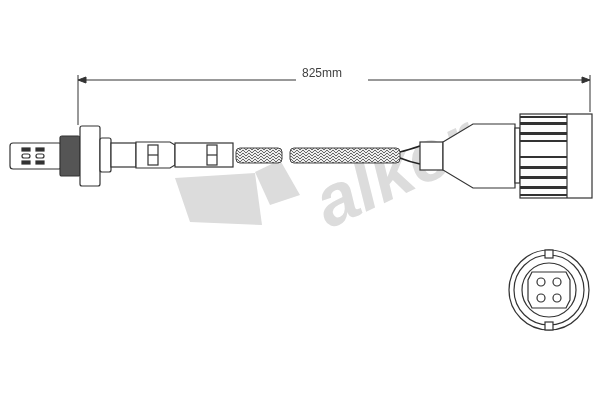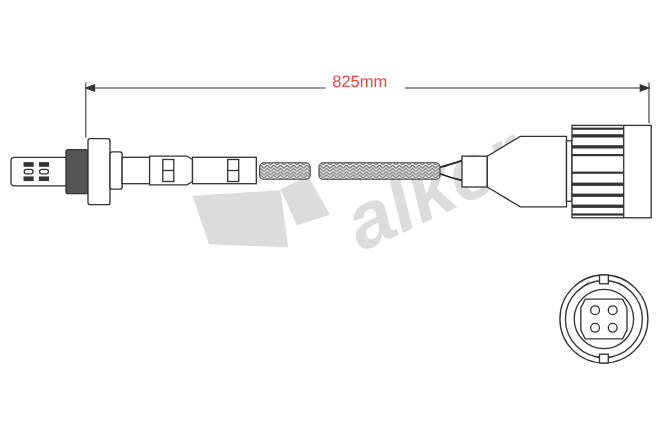--- a/index.html
+++ b/index.html
@@ -1,18 +1,18 @@
 <!DOCTYPE html>
 <html><head>
 <meta charset="utf-8">
 <style>
   html,body{margin:0;padding:0;background:#fff;}
   body{width:600px;height:400px;position:relative;overflow:hidden;font-family:"Liberation Sans",sans-serif;}
   #stage{position:absolute;left:0;top:0;width:600px;height:400px;}
-  .dim-label{position:absolute;left:300px;top:66px;font-size:15px;color:#ef4444;background:#fff;padding:0 2px;}
+  .dim-label{position:absolute;left:300px;top:66px;font-size:12px;color:#404040;background:#fff;padding:0 2px;}
 </style>
 </head>
 <body>
 
 <div id="stage">
 <svg width="600" height="400" viewBox="0 0 600 400" xmlns="http://www.w3.org/2000/svg">
   <defs>
     <pattern id="braid" width="6" height="6" patternUnits="userSpaceOnUse">
       <rect width="6" height="6" fill="#eee"></rect>
       <path d="M0 3 L3 0 L6 3 M0 6 L3 3 L6 6" stroke="#666" stroke-width="1" fill="none"></path>

